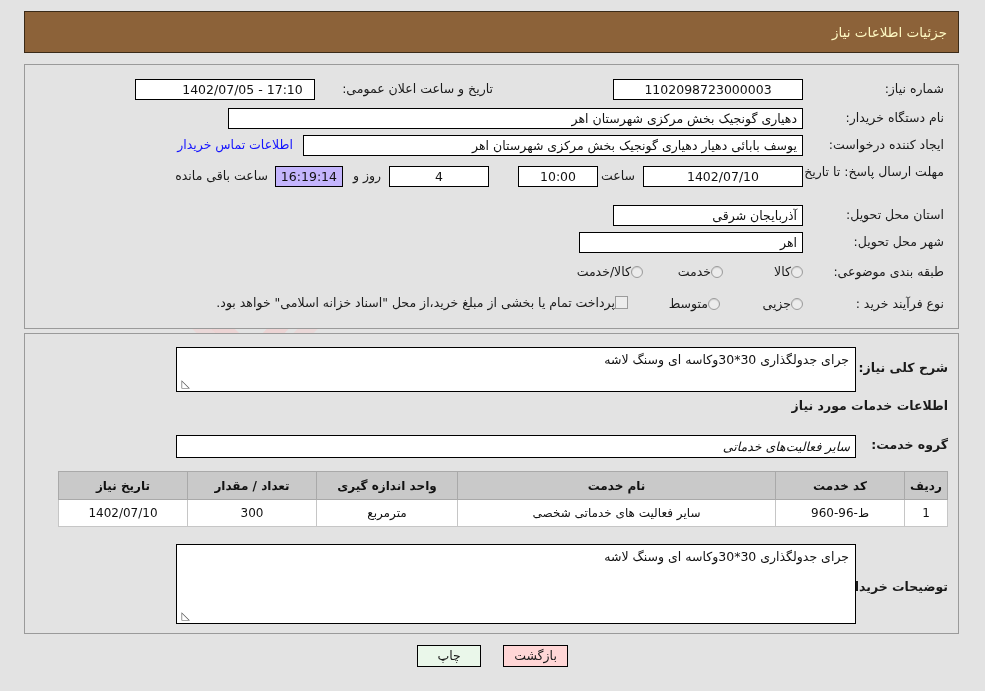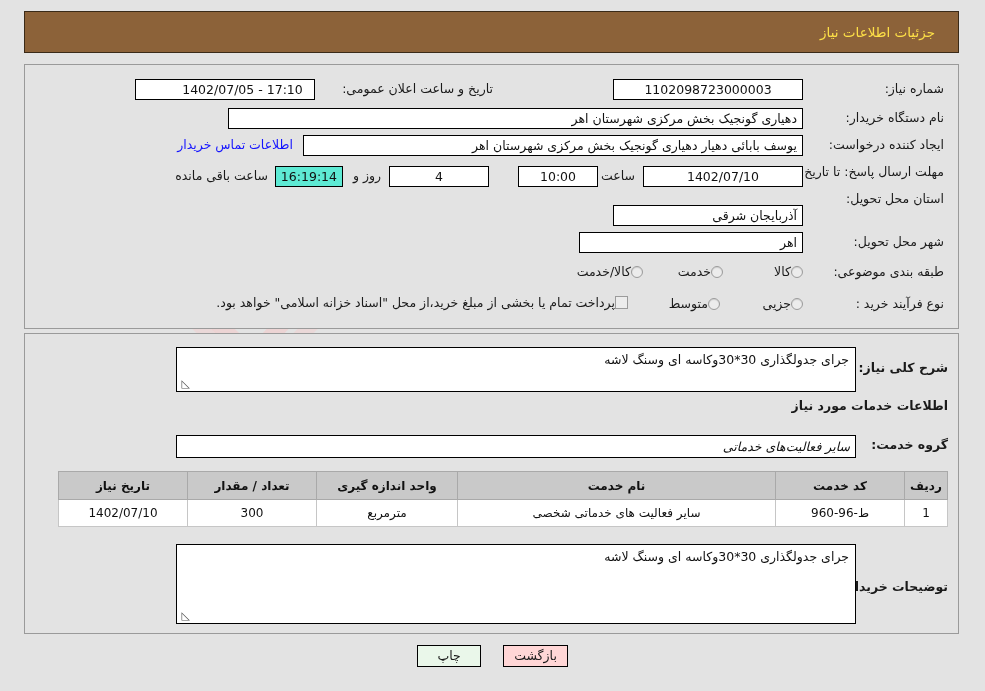--- a/index.html
+++ b/index.html
@@ -44,21 +44,21 @@
   }
 
   
   .titlebar{
     position:absolute;left:24px;top:11px;width:935px;height:42px;
     background:#8c6239;border:1px solid #3a2a18;
     box-sizing:border-box;
     display:flex;align-items:center;justify-content:flex-start;
     z-index:2;
   }
-  .titlebar .t{color:#fde047;font-size:13.5px;padding-right:23px;}
+  .titlebar .t{color:#fef9c3;font-size:13.5px;padding-right:11px;}
 
   
   .panel{
     position:absolute;
     background:#e3e3e3;
     border:1px solid #9a9a9a;
     box-sizing:border-box;
     z-index:1;
   }
   #panel-top{left:24px;top:64px;width:935px;height:265px;}
@@ -68,21 +68,21 @@
   .lbl{white-space:nowrap;font-size:12.5px;color:#1a1a1a;}
   .lbl-b{font-weight:bold;}
   .box{
     background:#ffffff;border:1px solid #000000;
     box-sizing:border-box;height:21px;line-height:19px;
     font-size:12.5px;color:#111;
     padding:0 5px;text-align:center;white-space:nowrap;overflow:hidden;
     font-family:"DejaVu Sans","Liberation Sans",sans-serif;
   }
   .box.rt{text-align:right;}
-  .box.cream{background:#5eead4;}
+  .box.cream{background:#c4b5fd;}
   .link{color:#1414ff;font-size:12.5px;white-space:nowrap;cursor:pointer;}
 
   
   .radio{
     width:12px;height:12px;border-radius:50%;
     border:1px solid #9b9b9b;background:#ececec;
     display:inline-block;box-sizing:border-box;
     box-shadow:inset 0 1px 1px rgba(0,0,0,.12);
   }
   .chk{
@@ -170,21 +170,21 @@
     <span class="lbl">مهلت ارسال پاسخ: تا تاریخ:</span>
   </div>
   <div class="box" style="position:absolute;right:155px;top:101px;width:160px;">1402/07/10</div>
   <span class="lbl" style="position:absolute;right:323px;top:103px;">ساعت</span>
   <div class="box" style="position:absolute;right:360px;top:101px;width:80px;">10:00</div>
   <div class="box" style="position:absolute;right:469px;top:101px;width:100px;">4</div>
   <span class="lbl" style="position:absolute;right:577px;top:103px;">روز و</span>
   <div class="box cream" style="position:absolute;right:615px;top:101px;width:68px;">16:19:14</div>
   <span class="lbl" style="position:absolute;right:690px;top:103px;">ساعت باقی مانده</span>
 
-  <div class="row" style="right:14px;top:126px;">
+  <div class="row" style="right:14px;top:142px;">
     <span class="lbl">استان محل تحویل:</span>
   </div>
   <div class="box rt" style="position:absolute;right:155px;top:140px;width:190px;">آذربایجان شرقی</div>
 
   <div class="row" style="right:14px;top:169px;">
     <span class="lbl">شهر محل تحویل:</span>
   </div>
   <div class="box rt" style="position:absolute;right:155px;top:167px;width:224px;">اهر</div>
 
   <div class="row" style="right:14px;top:199px;">

